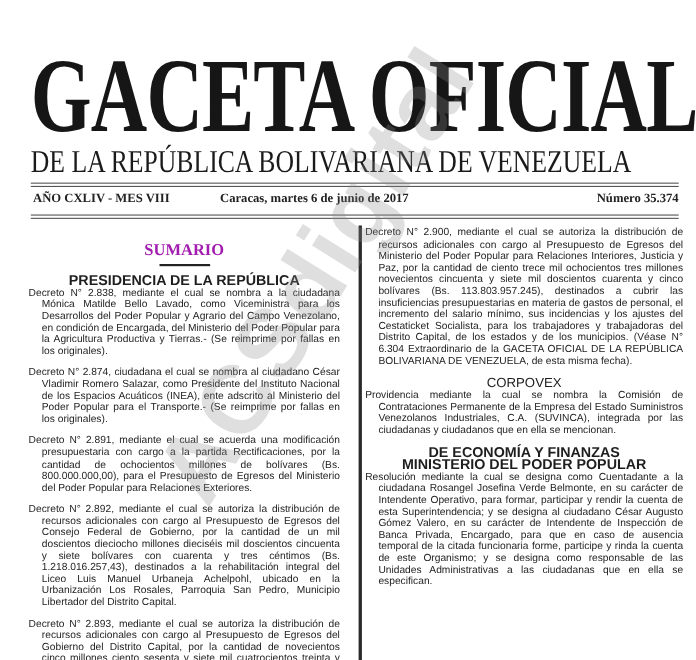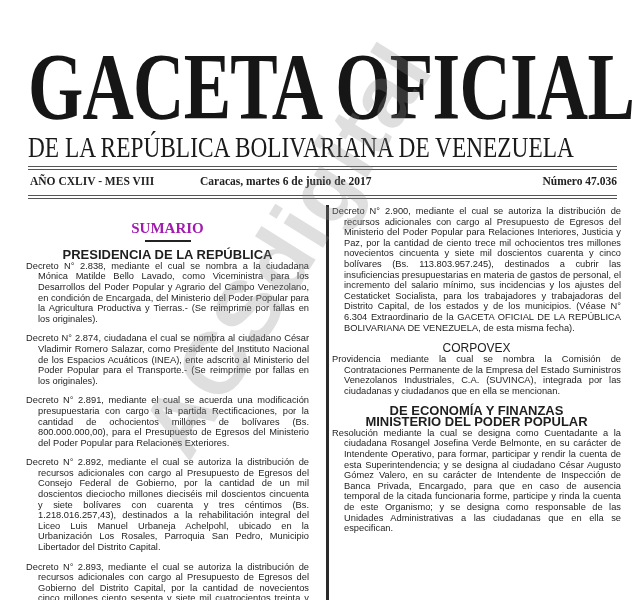--- a/index.html
+++ b/index.html
@@ -66,21 +66,21 @@
 <body>
 
 <div class="masthead">
   <div class="title">GACETA OFICIAL</div>
   <div class="subtitle">DE LA REPÚBLICA BOLIVARIANA DE VENEZUELA</div>
   <div class="rule r1"></div>
   <div class="rule r2"></div>
   <div class="infobar">
     <span class="info-left">AÑO CXLIV - MES  VIII</span>
     <span class="info-center">Caracas, martes 6 de junio de 2017</span>
-    <span class="info-right">Número 47.036</span>
+    <span class="info-right">Número 35.374</span>
   </div>
   <div class="rule r3"></div>
   <div class="rule r4"></div>
 </div>
 
 <div class="col col-left">
   <div class="sumario">SUMARIO</div>
   <div class="sum-underline"></div>
   <div class="sec-head">PRESIDENCIA DE LA REPÚBLICA</div>
   <p class="entry">Decreto N° 2.838, mediante el cual se nombra a la ciudadana Mónica Matilde Bello Lavado, como Viceministra para los Desarrollos del Poder Popular y Agrario del Campo Venezolano, en condición de Encargada, del Ministerio del Poder Popular para la Agricultura Productiva y Tierras.- (Se reimprime por fallas en los originales).</p>

